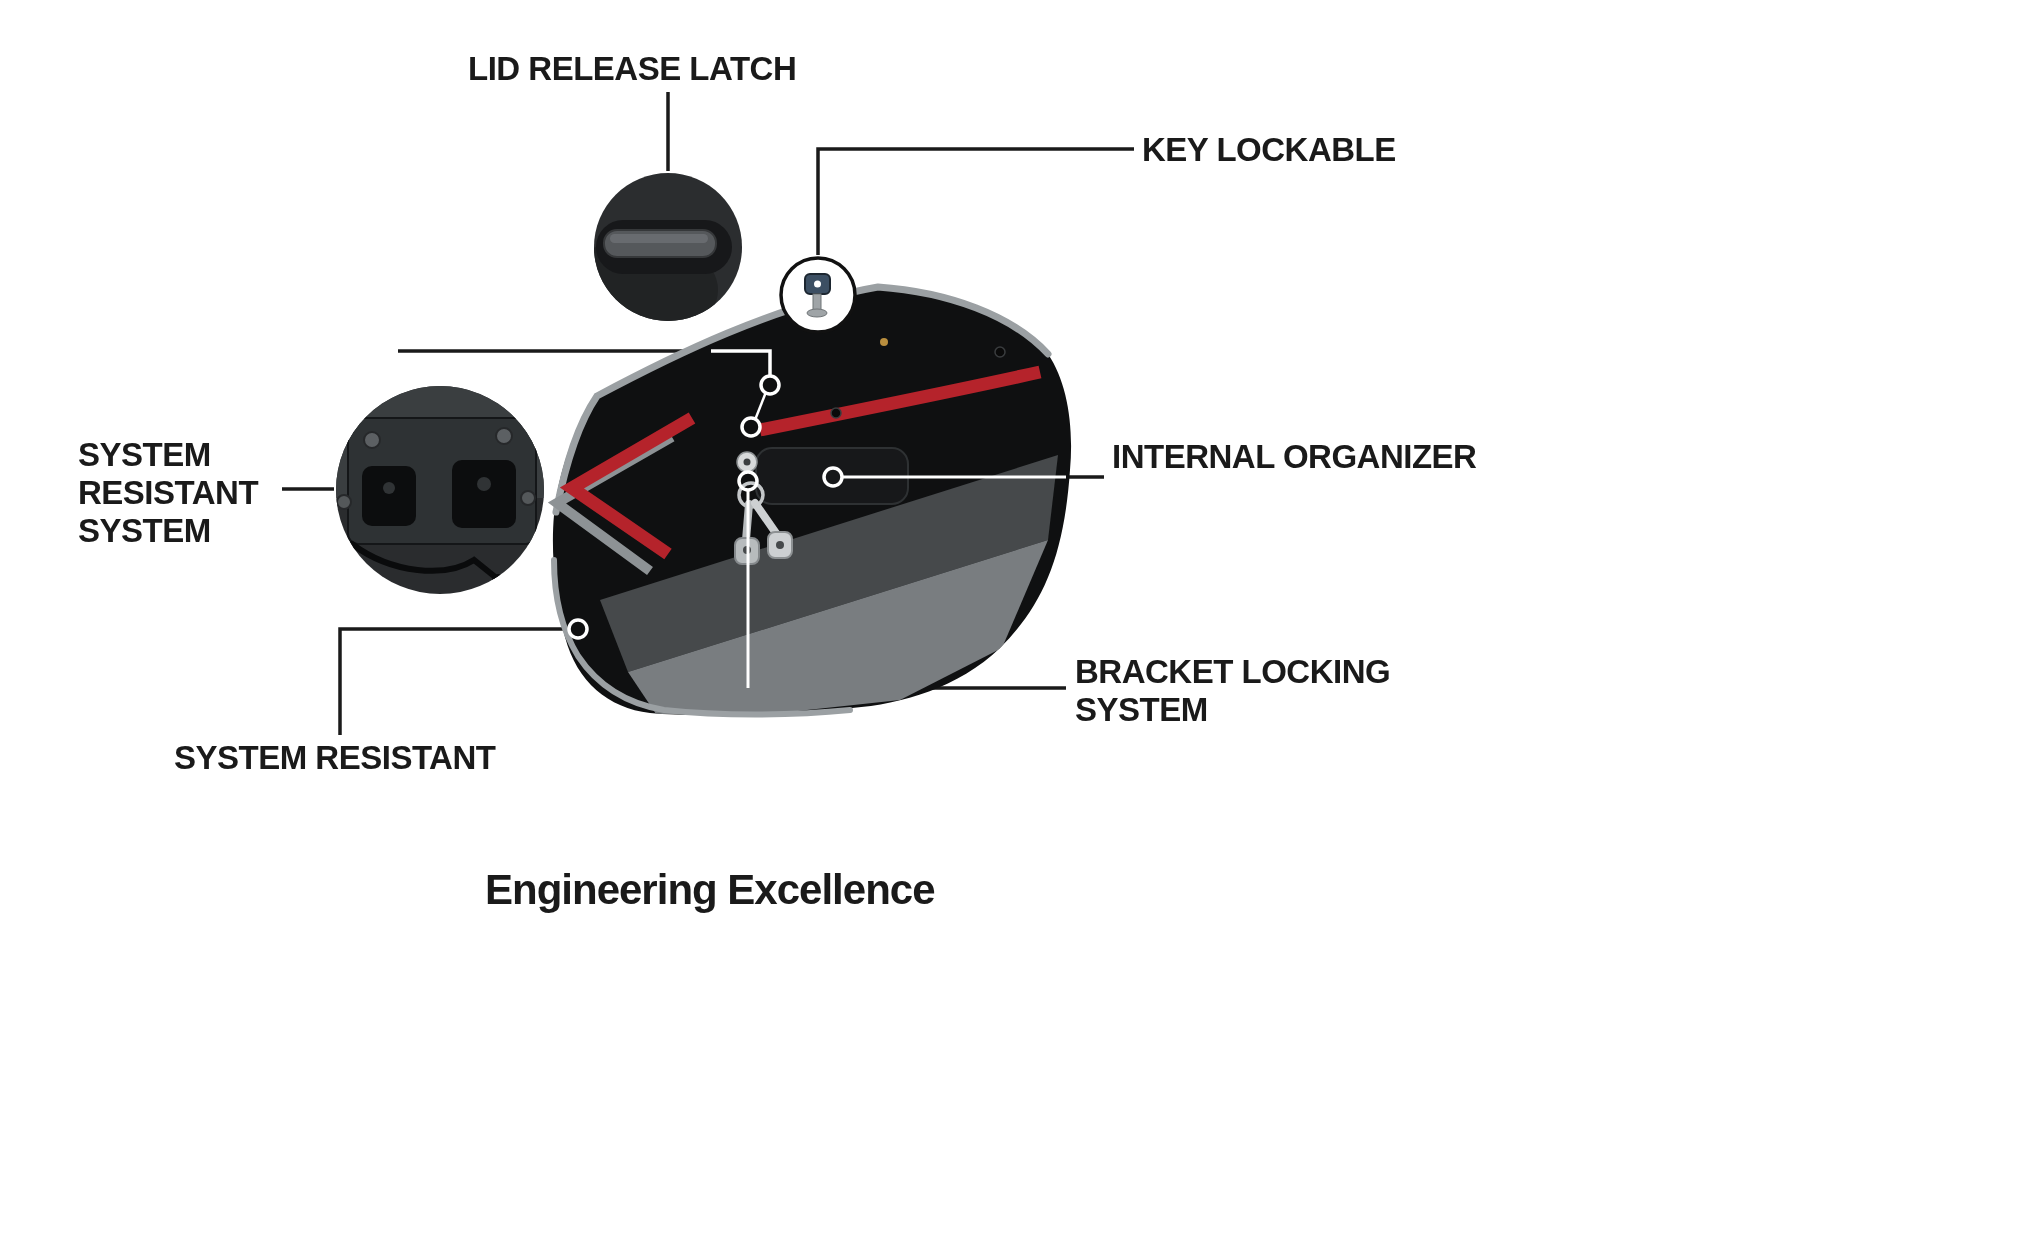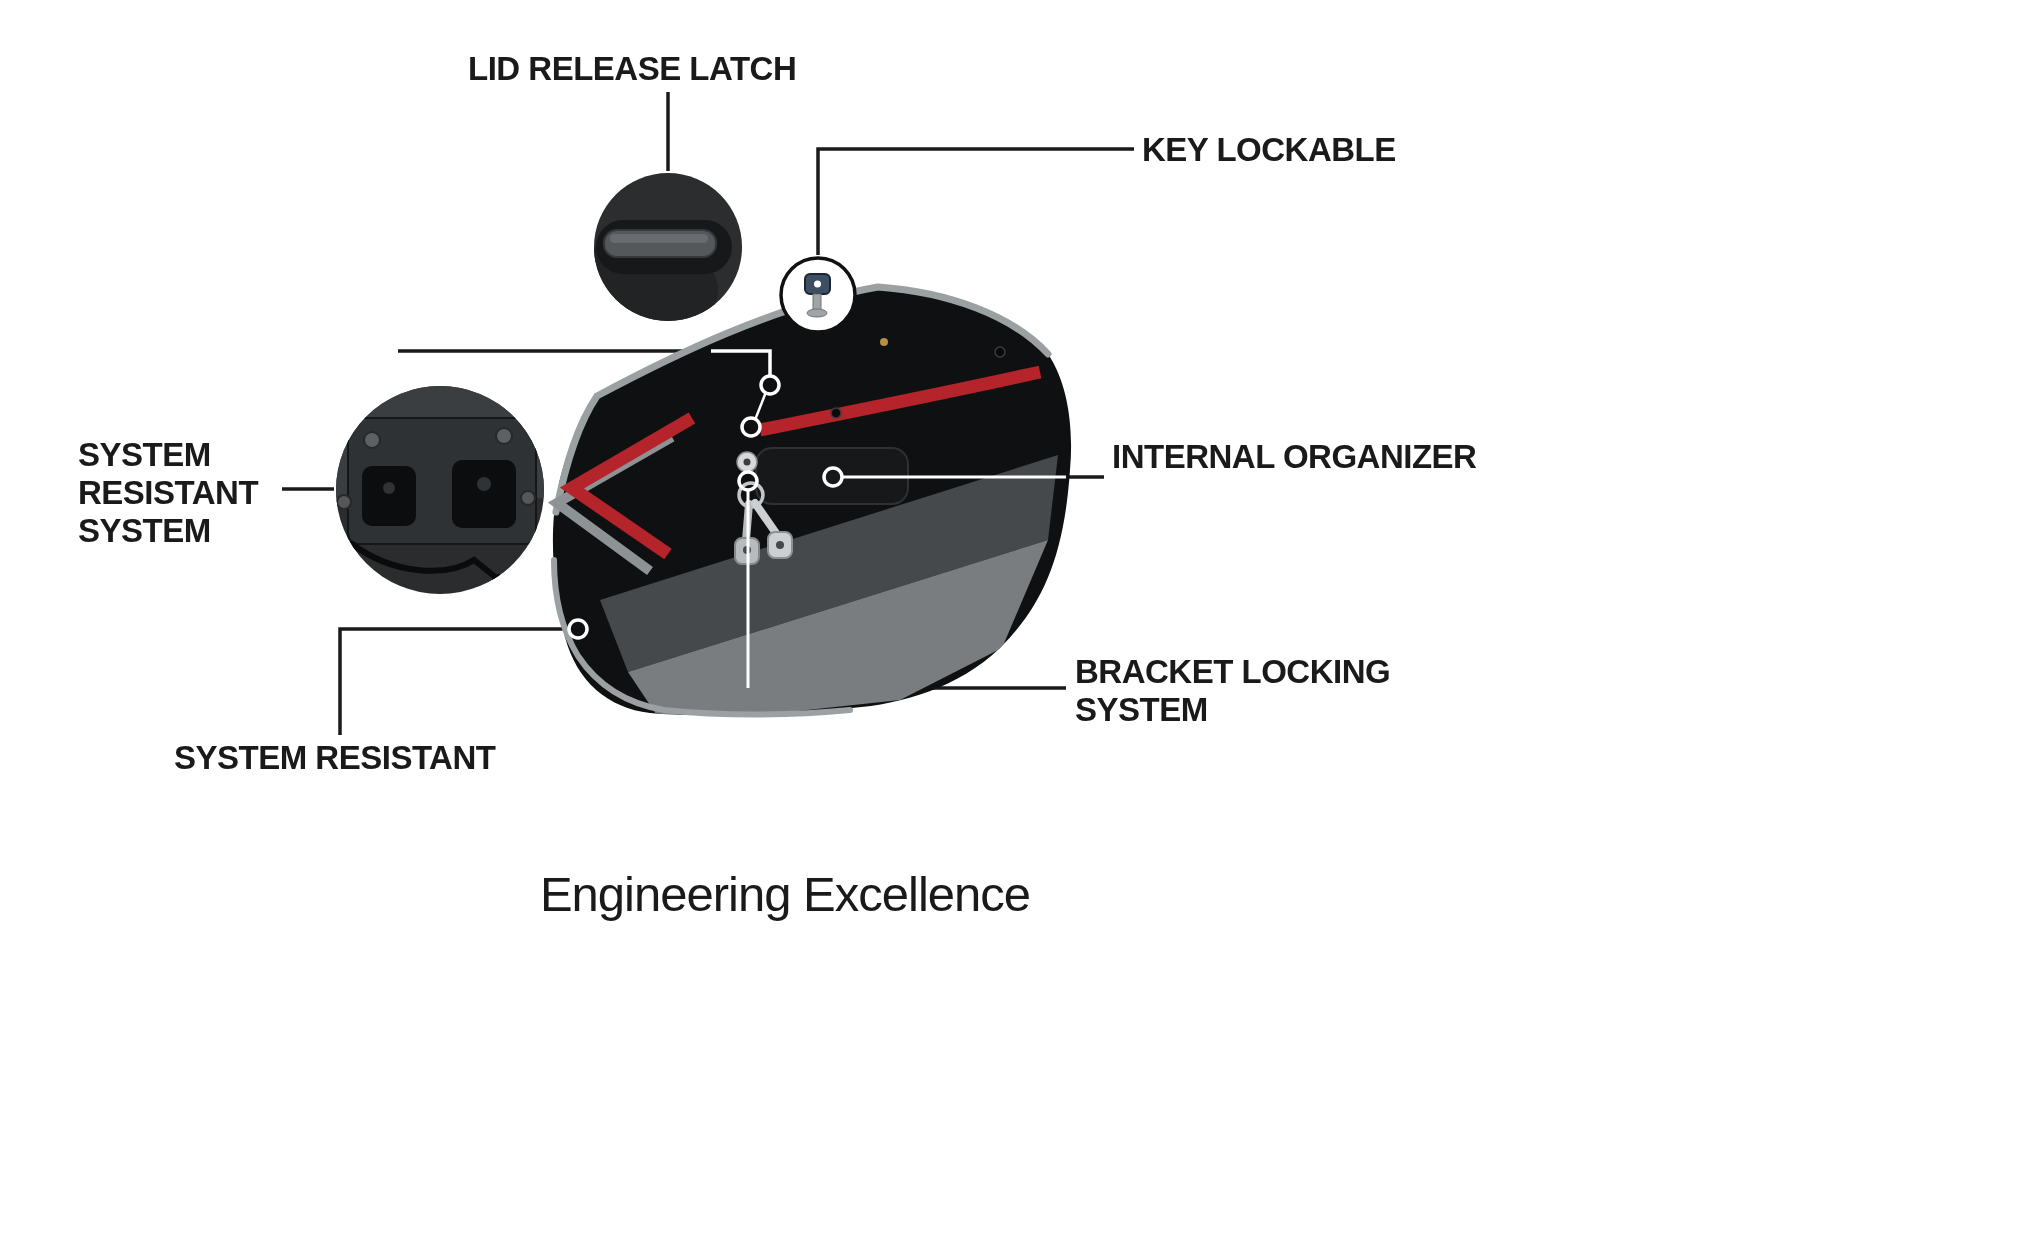--- a/index.html
+++ b/index.html
@@ -18,25 +18,24 @@
     font-weight:700;
     font-size:33px;
     letter-spacing:-0.5px;
     line-height:38px;
     color:var(--label-text);
     white-space:nowrap;
   }
   .center{text-align:left;}
   .title{
     position:absolute;
-    font-weight:400;
-    font-size:49px;
+    font-weight:700;
+    font-size:42px;
     letter-spacing:-1px;
     color:var(--label-text);
-    text-align:center;
   }
   .bag-body{fill:var(--bag-black);}
   .accent{stroke:var(--accent-red);}
   .trim{stroke:var(--trim-gray);}
 </style>
 </head>
 <body>
 
 <div class="stage">
 

